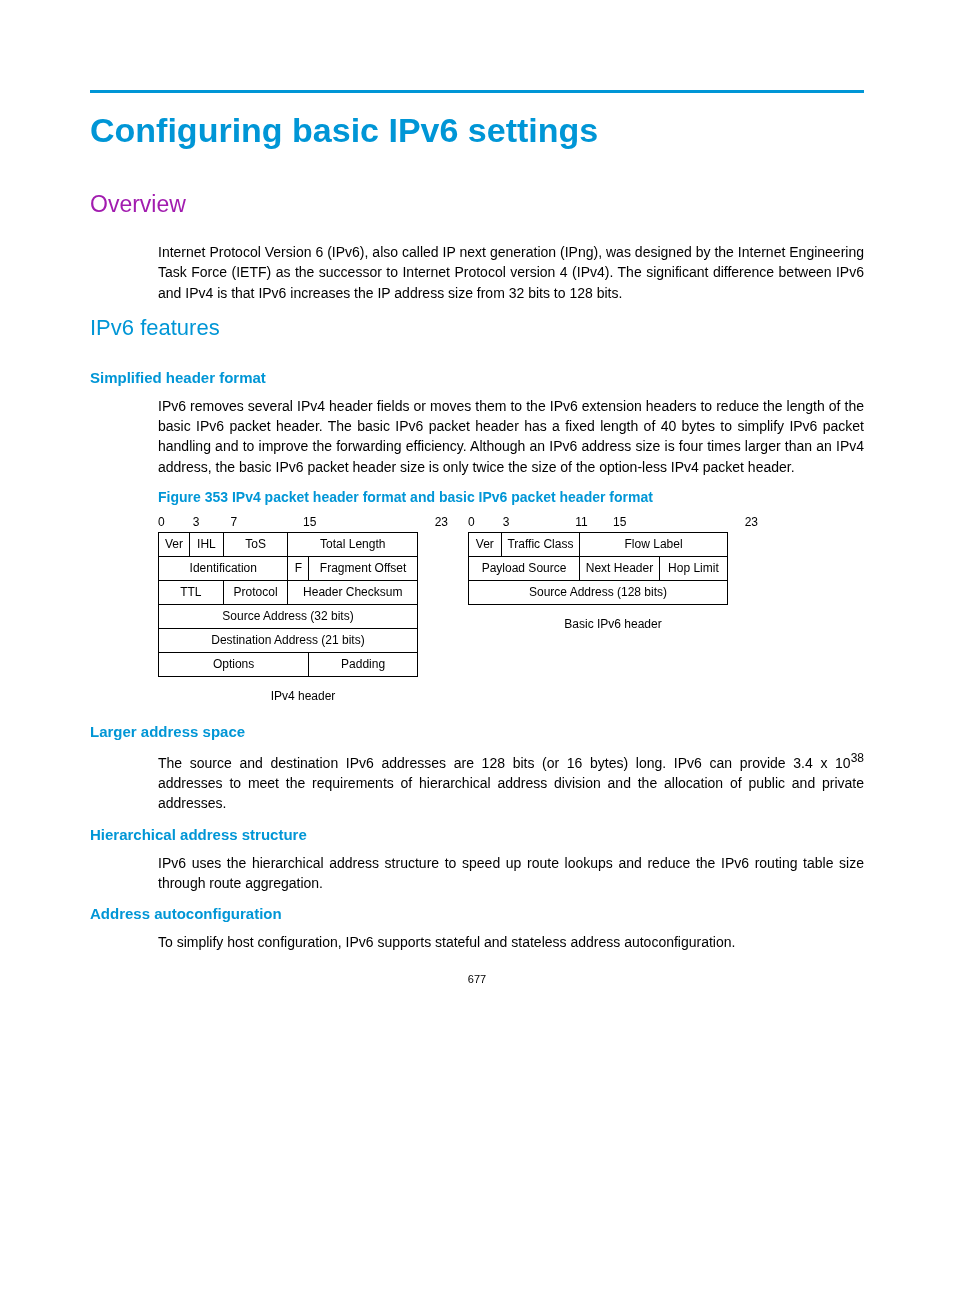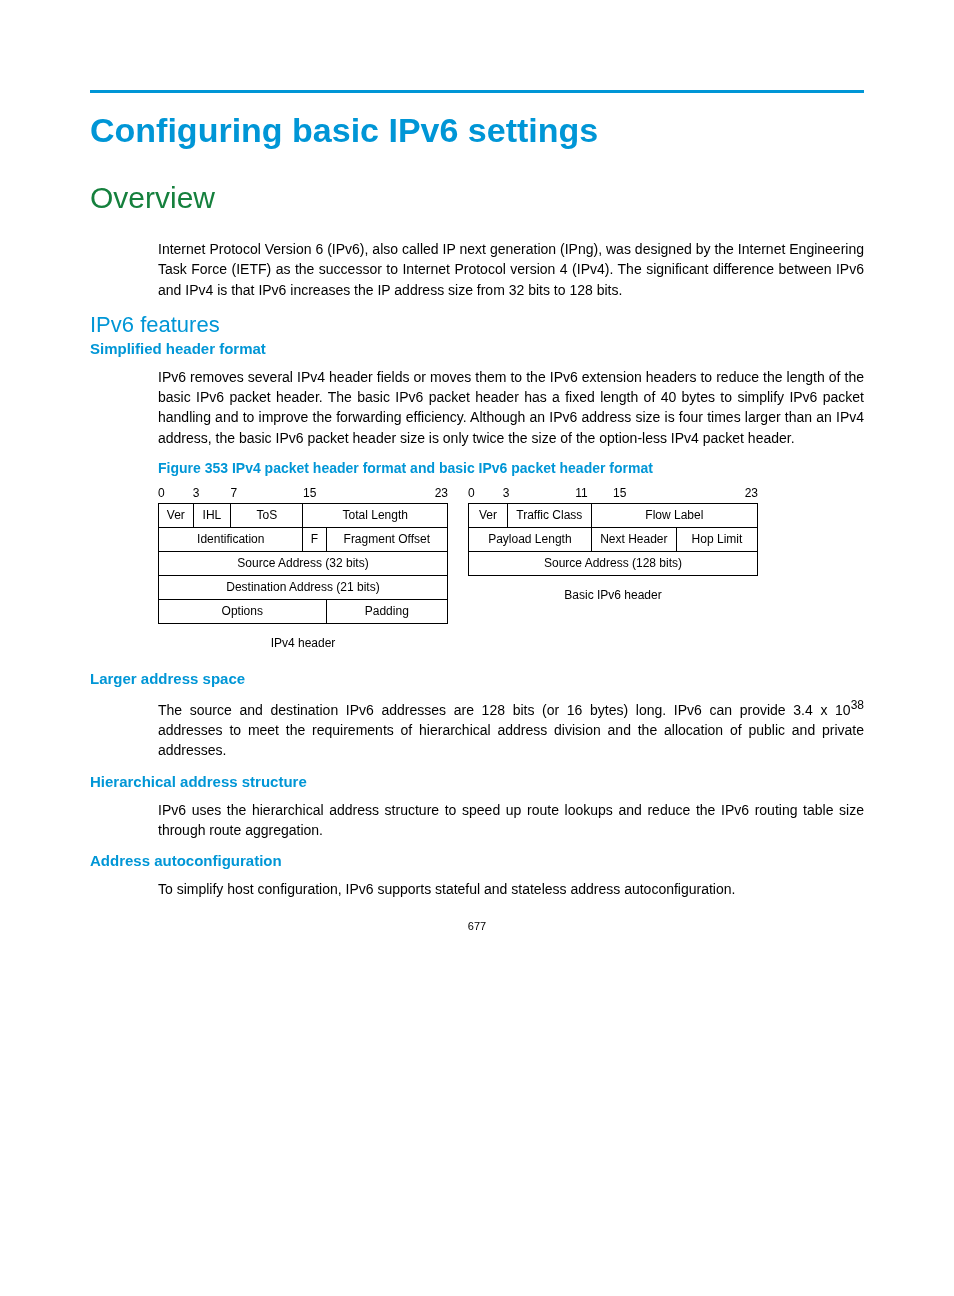--- a/index.html
+++ b/index.html
@@ -12,33 +12,33 @@
     color: #000;
   }
   .top-rule {
     border-top: 3px solid #0096d6;
     margin-bottom: 18px;
   }
   h1 {
     color: #0096d6;
     font-size: 34px;
     font-weight: bold;
-    margin-bottom: 31px;
+    margin-bottom: 41px;
   }
   h2 {
-    color: #15803d;
-    font-size: 30px;
+    color: #a21caf;
+    font-size: 23px;
     font-weight: normal;
     margin-bottom: 24px;
   }
   h3 {
     color: #0096d6;
     font-size: 22px;
     font-weight: normal;
-    margin-bottom: 2px;
+    margin-bottom: 28px;
     margin-top: 10px;
   }
   h4 {
     color: #0096d6;
     font-size: 15px;
     font-weight: bold;
     margin-bottom: 10px;
   }
   .body-text {
     padding-left: 68px;
@@ -64,21 +64,21 @@
   
   .figwrap {
     padding-left: 68px;
     display: flex;
     gap: 20px;
     margin-bottom: 20px;
     font-size: 12px;
   }
   .hdrcol { }
   .ticks { display: flex; width: 290px; margin-bottom: 3px; }
-  .hdrtable { border-collapse: collapse; width: 290px; }
+  .hdrtable { border-collapse: collapse; width: 260px; }
   .hdrtable td {
     border: 1px solid #000;
     text-align: center;
     height: 24px;
     padding: 2px 4px;
     vertical-align: middle;
     font-size: 12px;
     line-height: 1.05;
     white-space: nowrap;
   }
@@ -121,20 +121,25 @@
         <td style="width:13%">IHL</td>
         <td style="width:25%">ToS</td>
         <td colspan="2" style="width:50%">Total Length</td>
       </tr>
       <tr>
         <td colspan="3">Identification</td>
         <td style="width:8%">F</td>
         <td>Fragment Offset</td>
       </tr>
       <tr>
+        <td colspan="2">TTL</td>
+        <td>Protocol</td>
+        <td colspan="2">Header Checksum</td>
+      </tr>
+      <tr>
             <td colspan="5">Source Address (32 bits)</td>
           </tr>
       <tr>
             <td colspan="5">Destination Address (21 bits)</td>
           </tr>
       <tr>
         <td colspan="4">Options</td>
         <td>Padding</td>
       </tr>
     </tbody>
@@ -151,21 +156,21 @@
       <span style="flex:1;text-align:right">23</span>
     </div>
     <table class="hdrtable">
       <tbody>
           <tr>
         <td style="width:12%">Ver</td>
         <td style="width:25%">Traffic Class</td>
         <td colspan="2">Flow Label</td>
       </tr>
       <tr>
-        <td colspan="2">Payload Length</td>
+        <td colspan="2">Payload Source</td>
         <td style="width:25%">Next Header</td>
         <td style="width:25%">Hop Limit</td>
       </tr>
       <tr>
             <td colspan="4" class="tall">Source Address (128 bits)</td>
           </tr>
     </tbody>
       </table>
     <div class="caption-under">Basic IPv6 header</div>
   </div>

